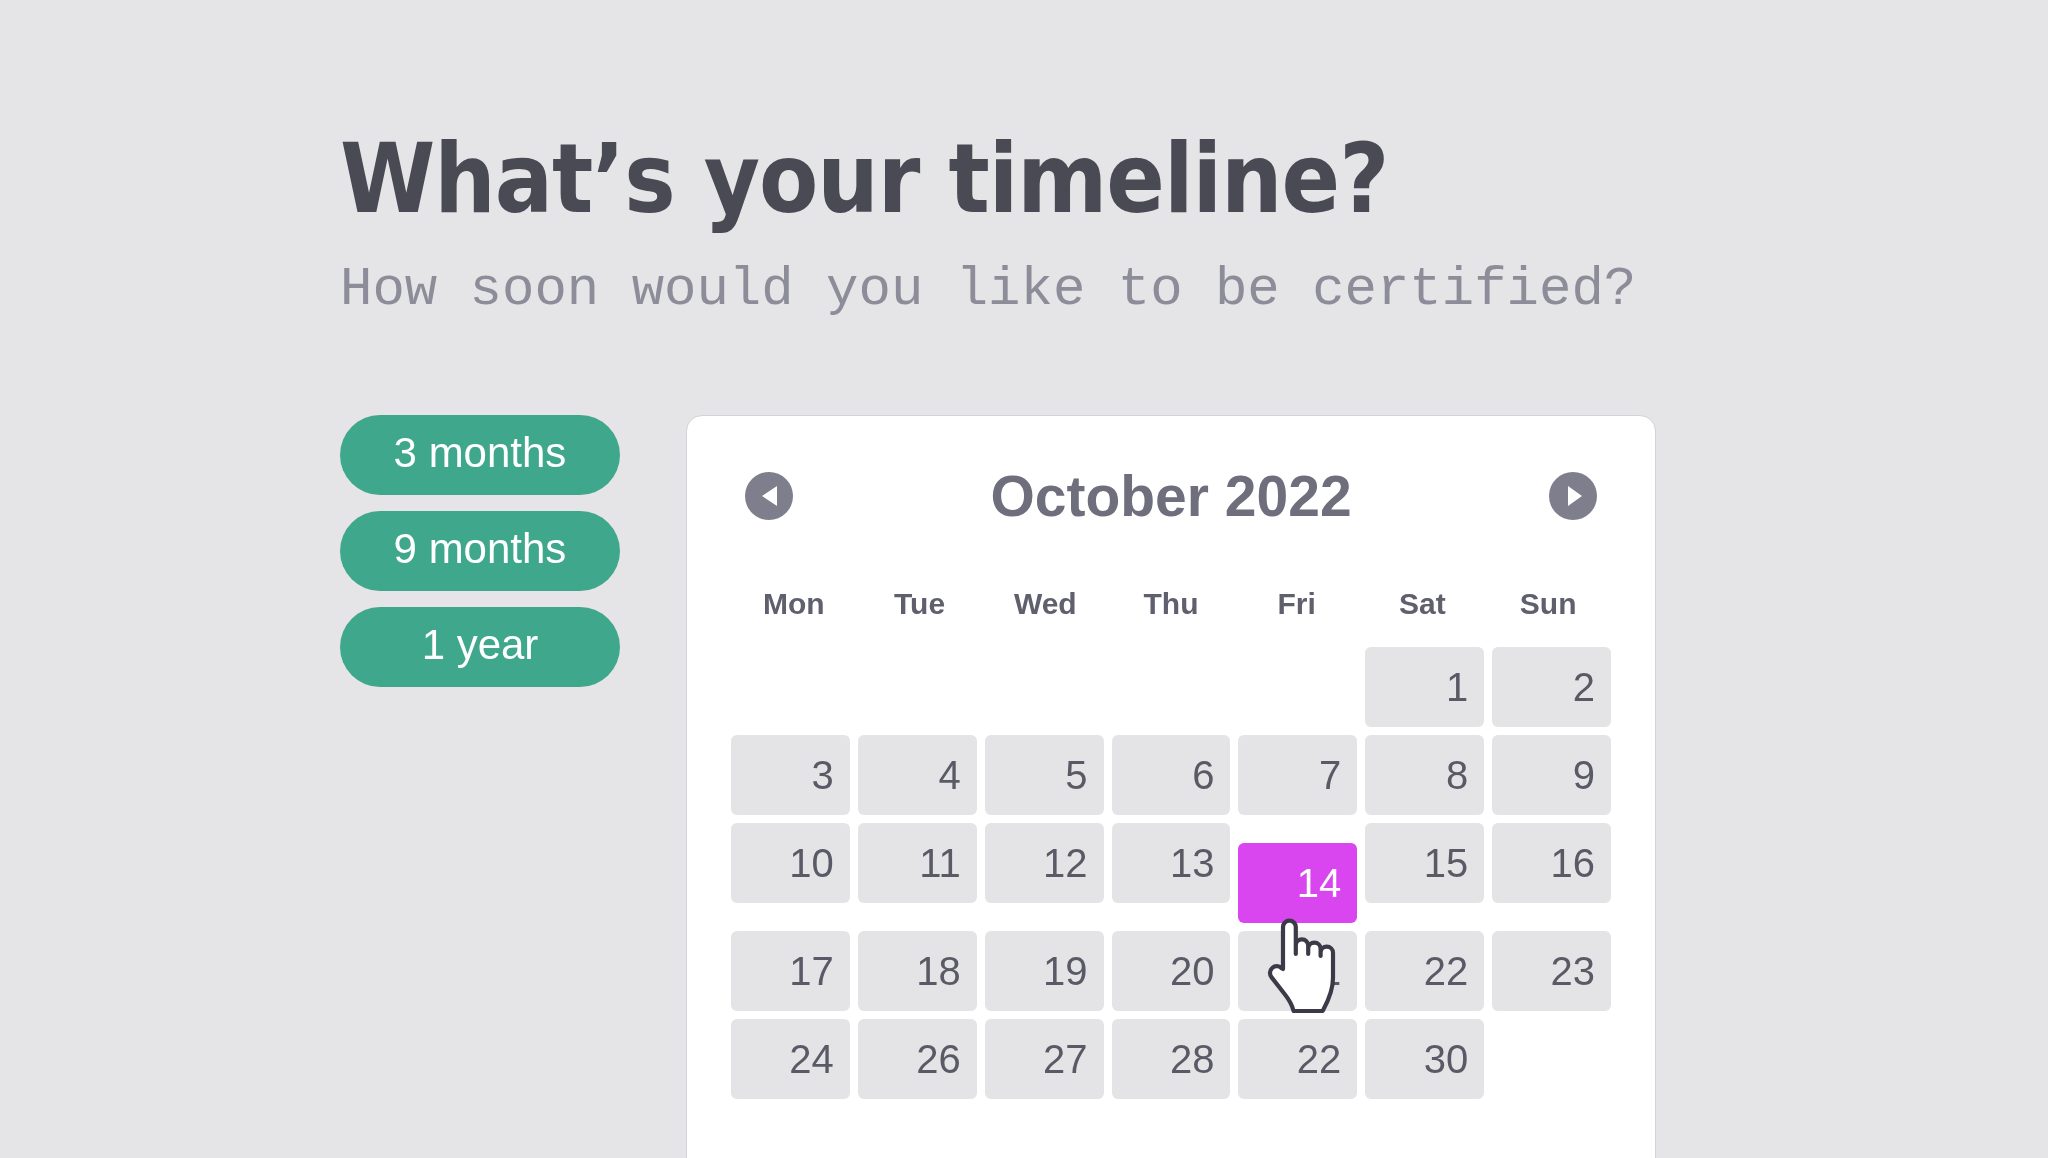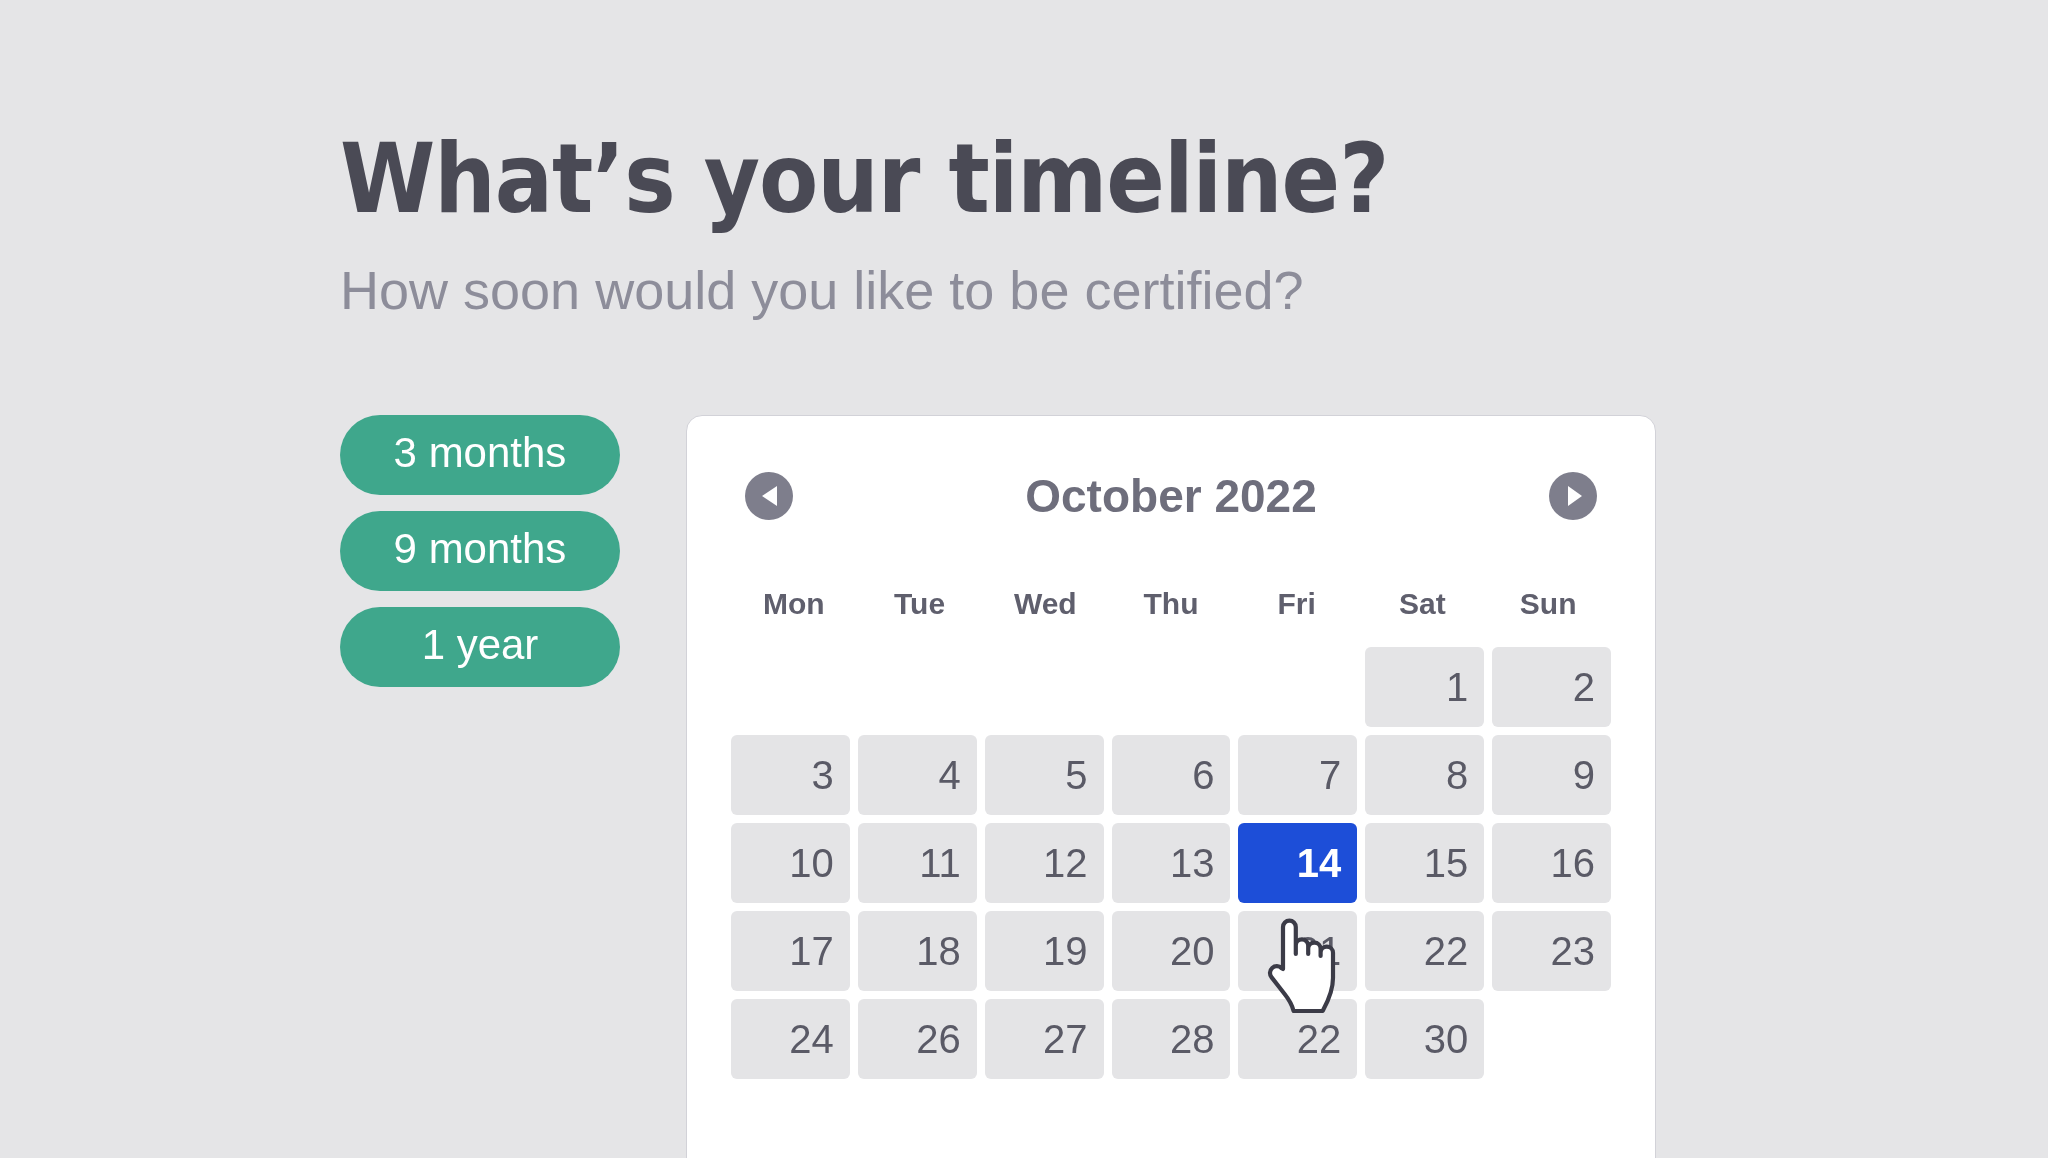--- a/index.html
+++ b/index.html
@@ -28,21 +28,21 @@
     font-family: "DejaVu Sans Condensed", "Liberation Sans Narrow", "Liberation Sans", sans-serif;
     font-size: 96px;
     font-weight: 700;
     letter-spacing: -1px;
     color: #4a4a55;
     line-height: 1.08;
     white-space: nowrap;
   }
 
   .subtitle {
-    font-family: Liberation Sans, sans-serif;
+    font-family: Liberation Mono, monospace;
     font-size: 54px;
     font-weight: 400;
     color: #8d8d9a;
     line-height: 1.2;
     margin-top: 26px;
     white-space: nowrap;
   }
 
   
   .options {
@@ -102,21 +102,21 @@
     cursor: pointer;
     display: flex;
     align-items: center;
     justify-content: center;
     flex: 0 0 auto;
   }
 
   .nav-arrow svg { display: block; }
 
   .cal-title {
-    font-size: 46px;
+    font-size: 57px;
     font-weight: 700;
     color: #6e6e7c;
     letter-spacing: 0px;
     white-space: nowrap;
   }
 
   .weekday-row {
     display: grid;
     grid-template-columns: repeat(7, 1fr);
     margin-top: 59px;
@@ -153,23 +153,24 @@
     border: none;
     font-family: "Liberation Sans", sans-serif;
   }
 
   .day-cell.empty {
     background: transparent;
     cursor: default;
   }
 
   .day-cell.selected {
-    background: #1d4ed8;
+    background: #d946ef;
     color: #ffffff;
-    font-weight: 700;
+    font-weight: 400;
+    margin-top: 20px;
   }
 
   
   .cursor {
     position: absolute;
     left: 1262px;
     top: 902px;
     width: 90px;
     height: 120px;
     pointer-events: none;

